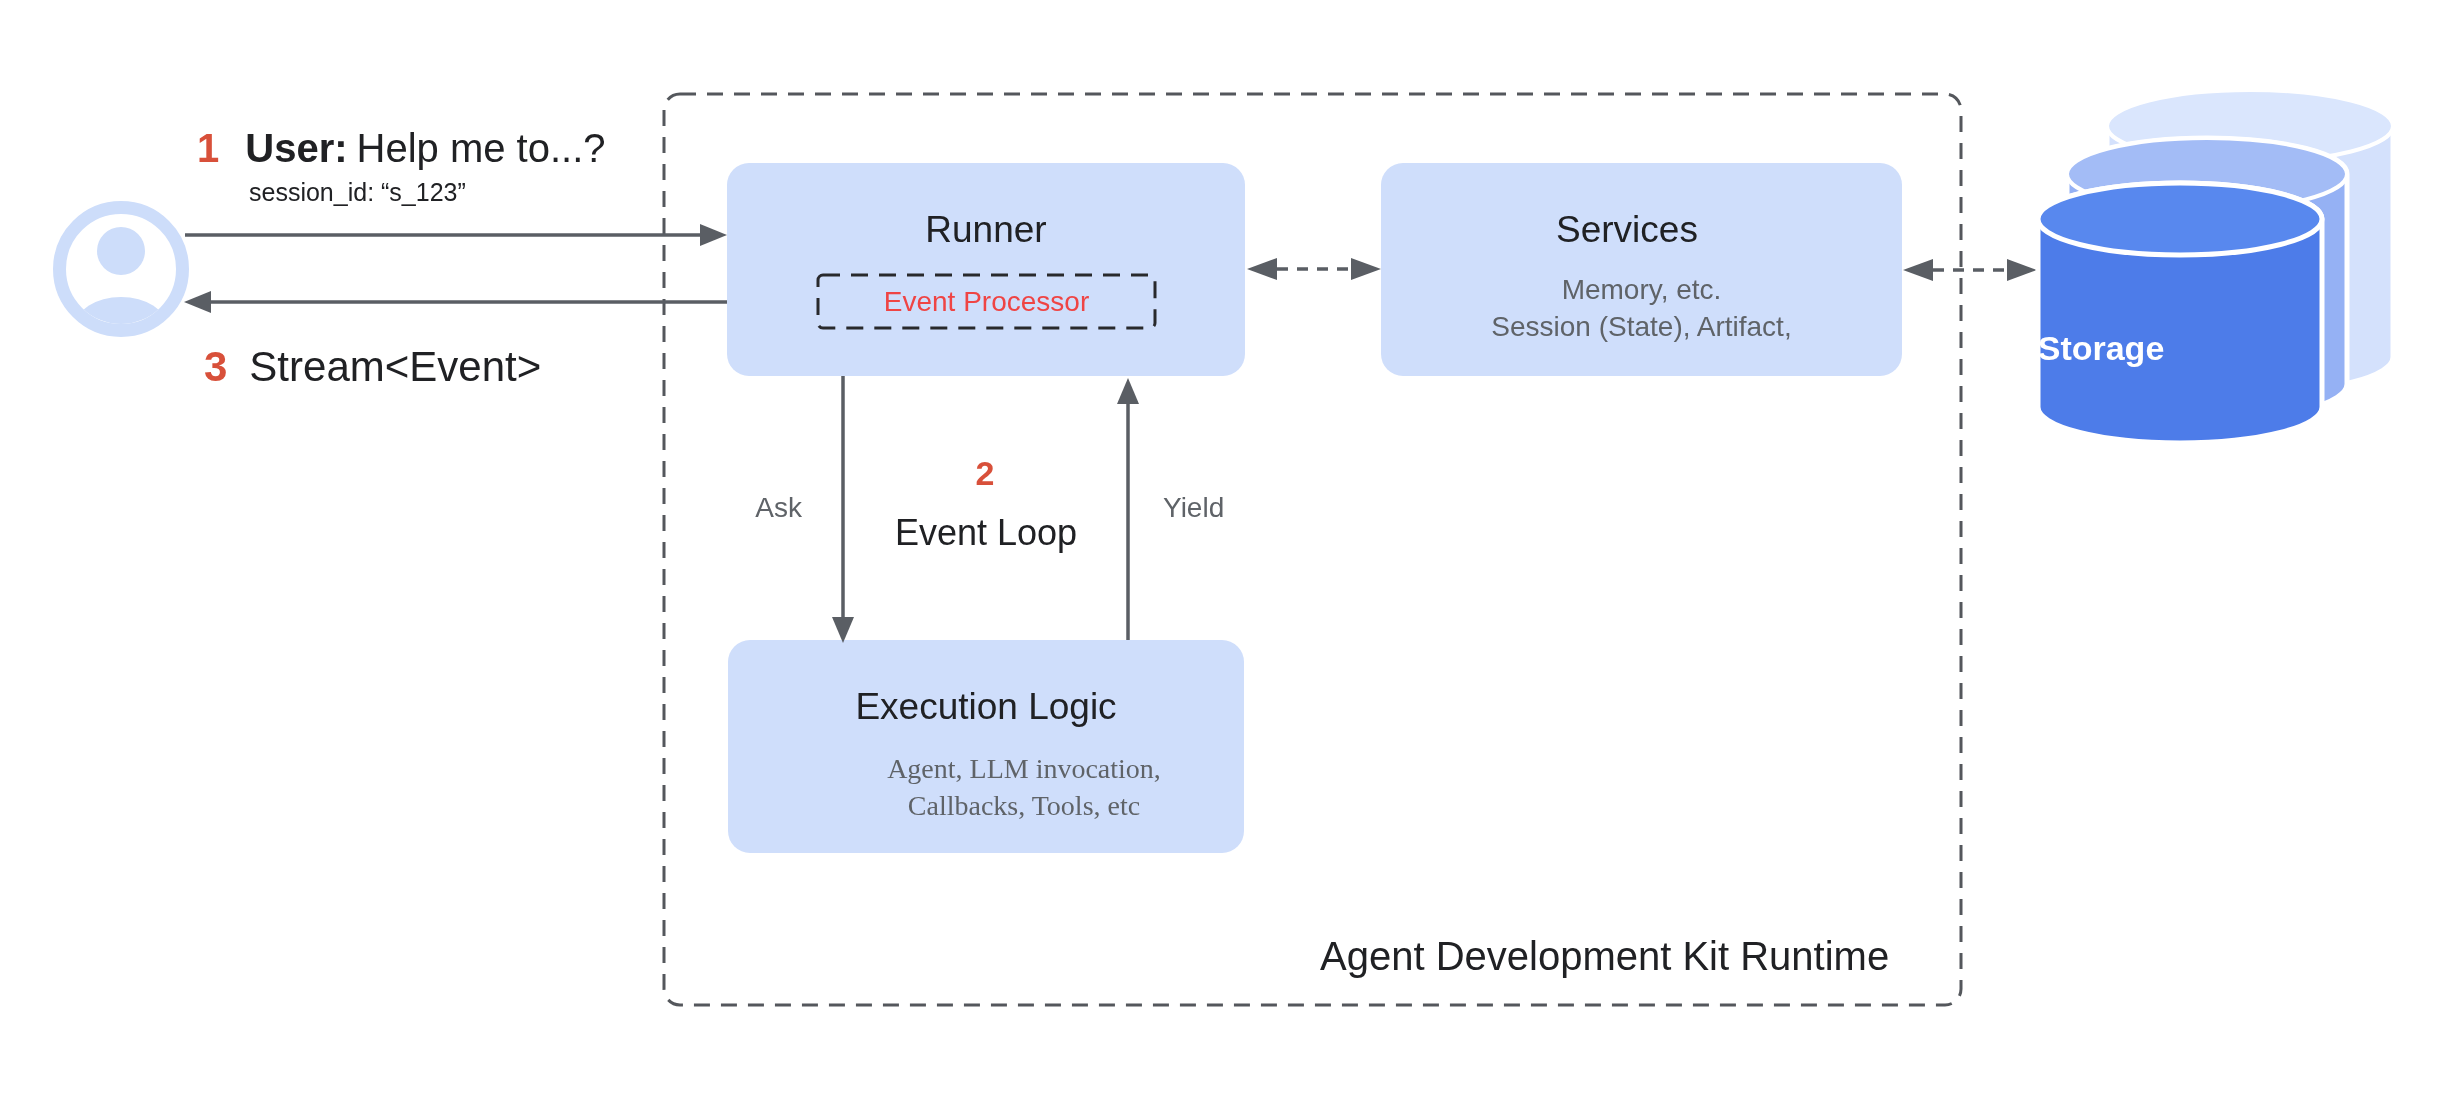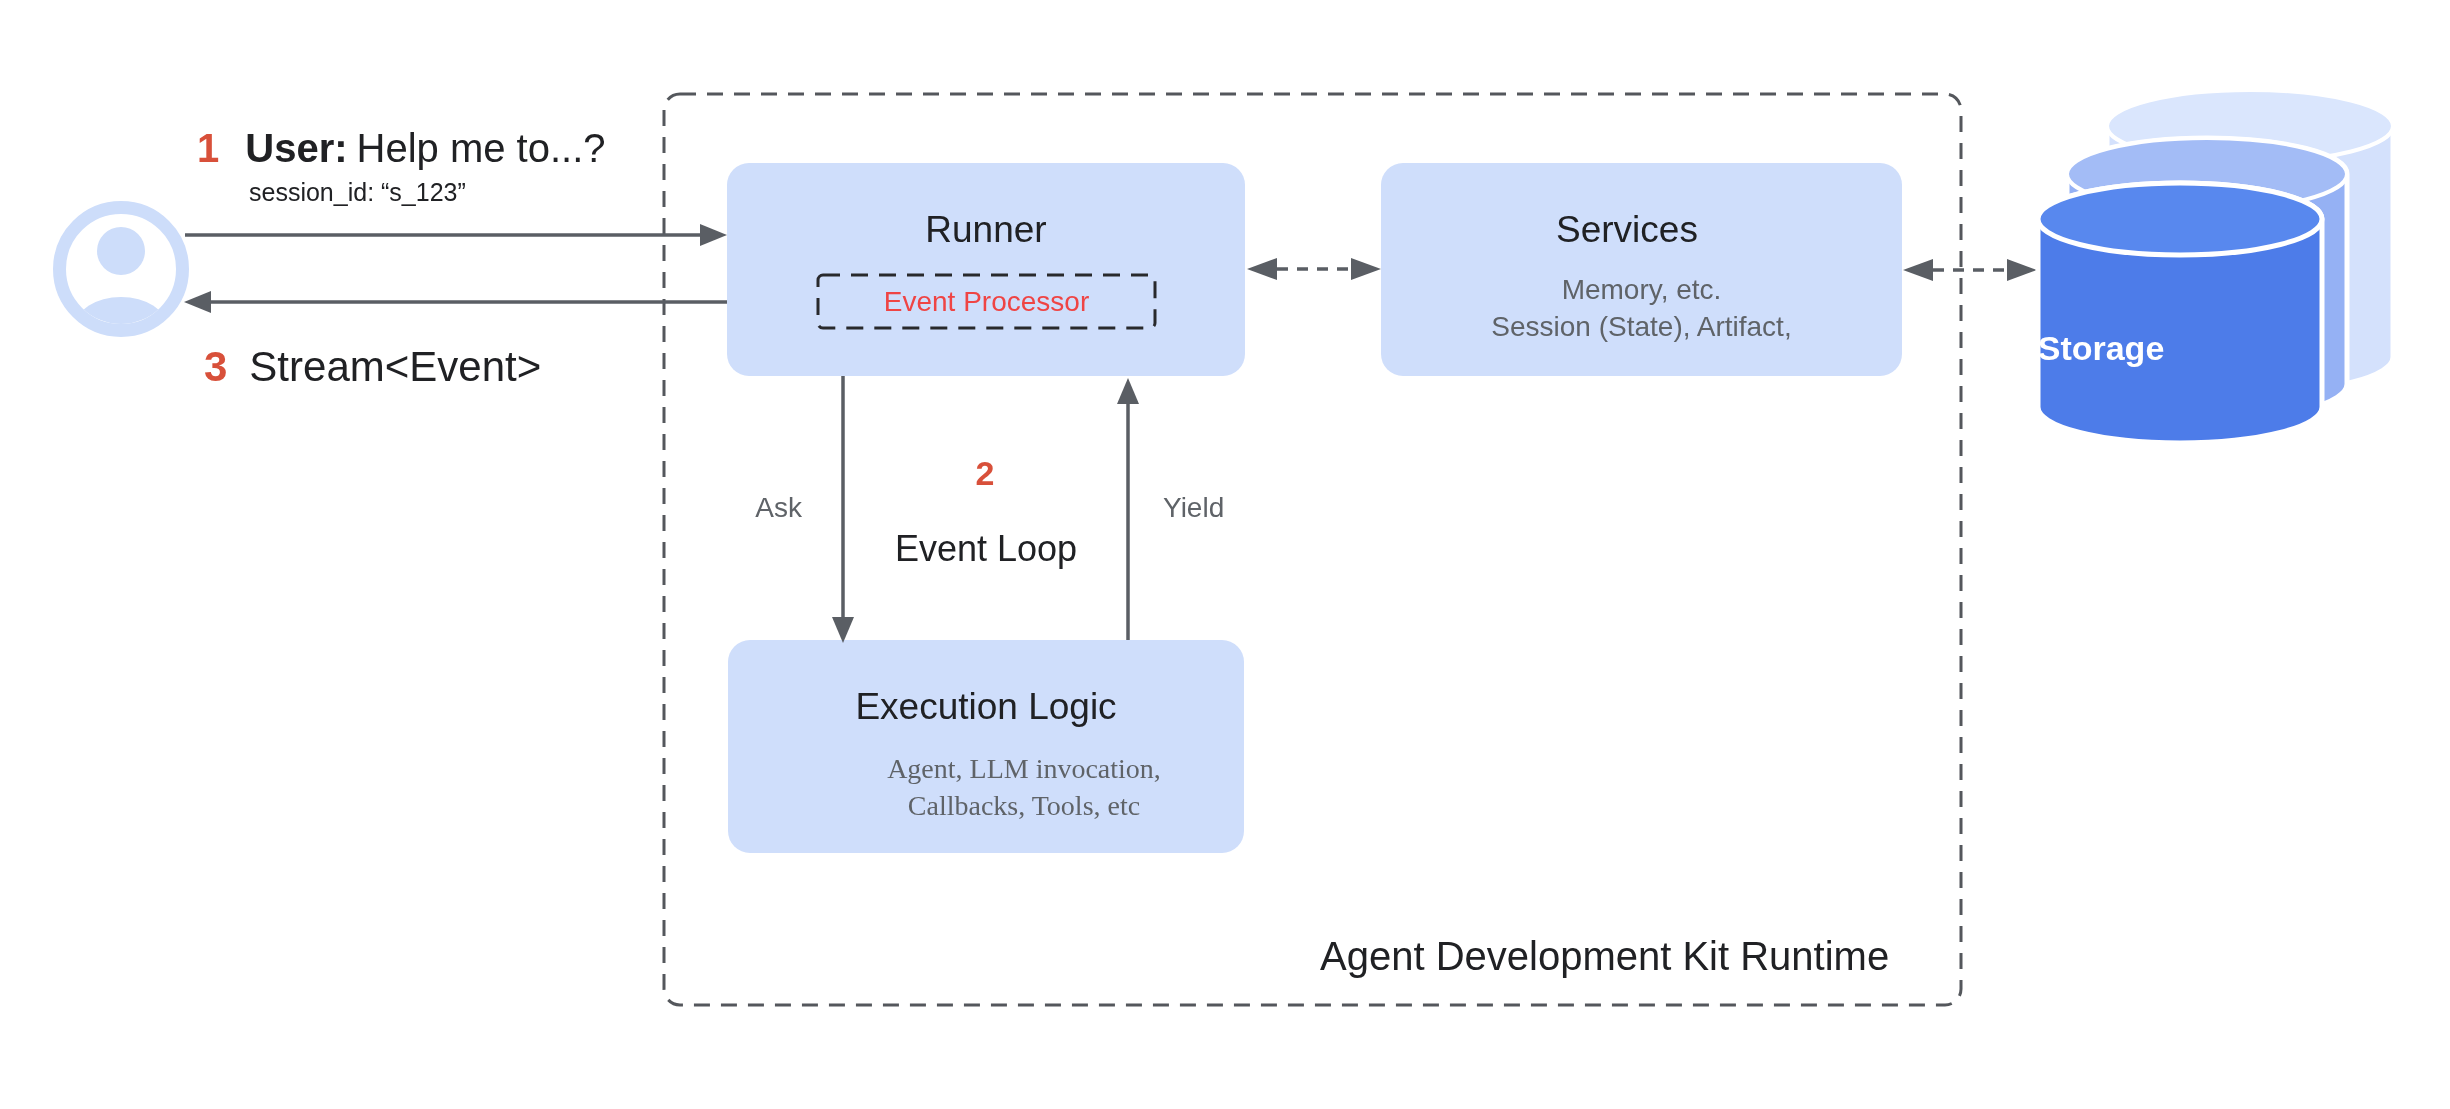--- a/index.html
+++ b/index.html
@@ -124,21 +124,21 @@
   <div class="abs ctr box-title" style="left:728px;top:686px;width:516px;">Execution Logic</div>
   <div class="abs ctr box-sub" style="left:728px;top:750px;width:592px;font-family:Liberation Serif, serif;">
     <div>Agent, LLM invocation,</div>
     <div>Callbacks, Tools, etc</div>
   </div>
 
   <div class="abs askyield gray" style="left:722px;top:492px;width:80px;text-align:right;">Ask</div>
 
   <div class="abs ctr loop-num num" style="left:935px;top:454px;width:100px;">2</div>
 
-  <div class="abs ctr loop-label" style="left:886px;top:512px;width:200px;margin-top:16px;">Event Loop</div>
+  <div class="abs ctr loop-label" style="left:886px;top:512px;width:200px;">Event Loop</div>
 
   <div class="abs askyield gray" style="left:1163px;top:492px;width:120px;">Yield</div>
 
   <div class="abs adk-label" style="left:1320px;top:934px;">Agent Development Kit Runtime</div>
 
   <div class="abs ctr storage-label white" style="left:1955px;top:329px;width:292px;font-weight:bold;">Storage</div>
 
 </div>
 
 </body></html>

